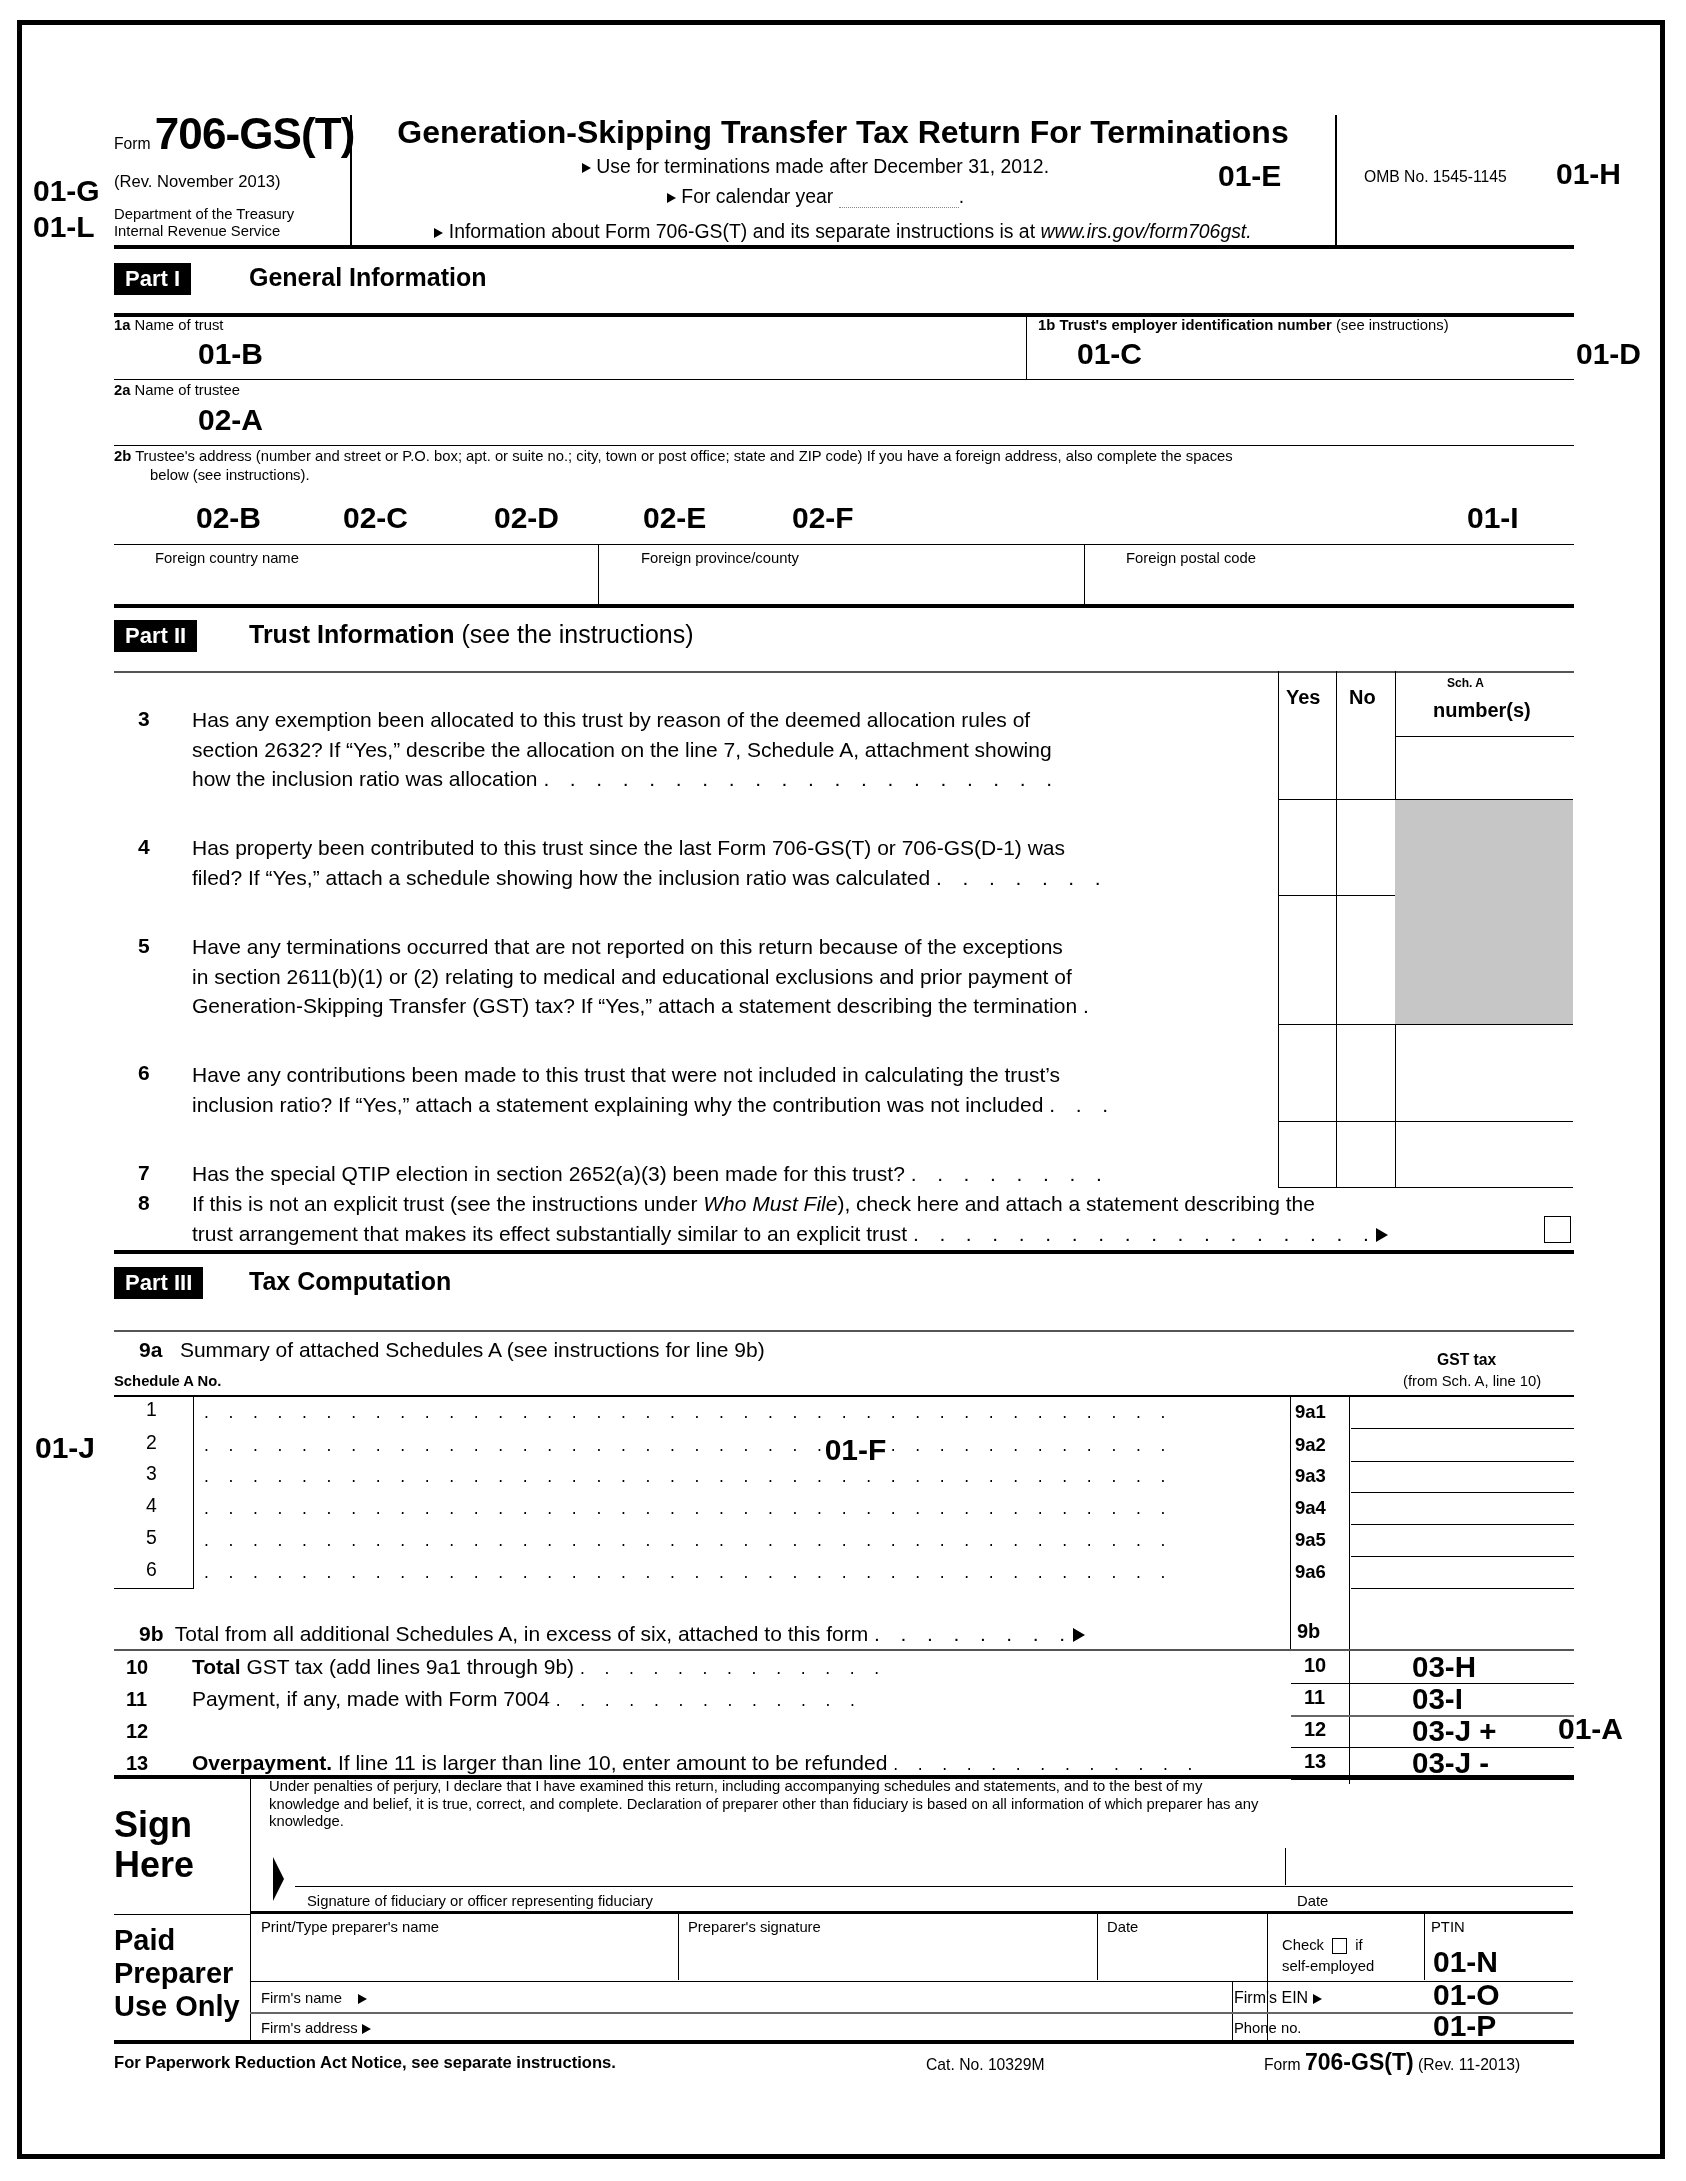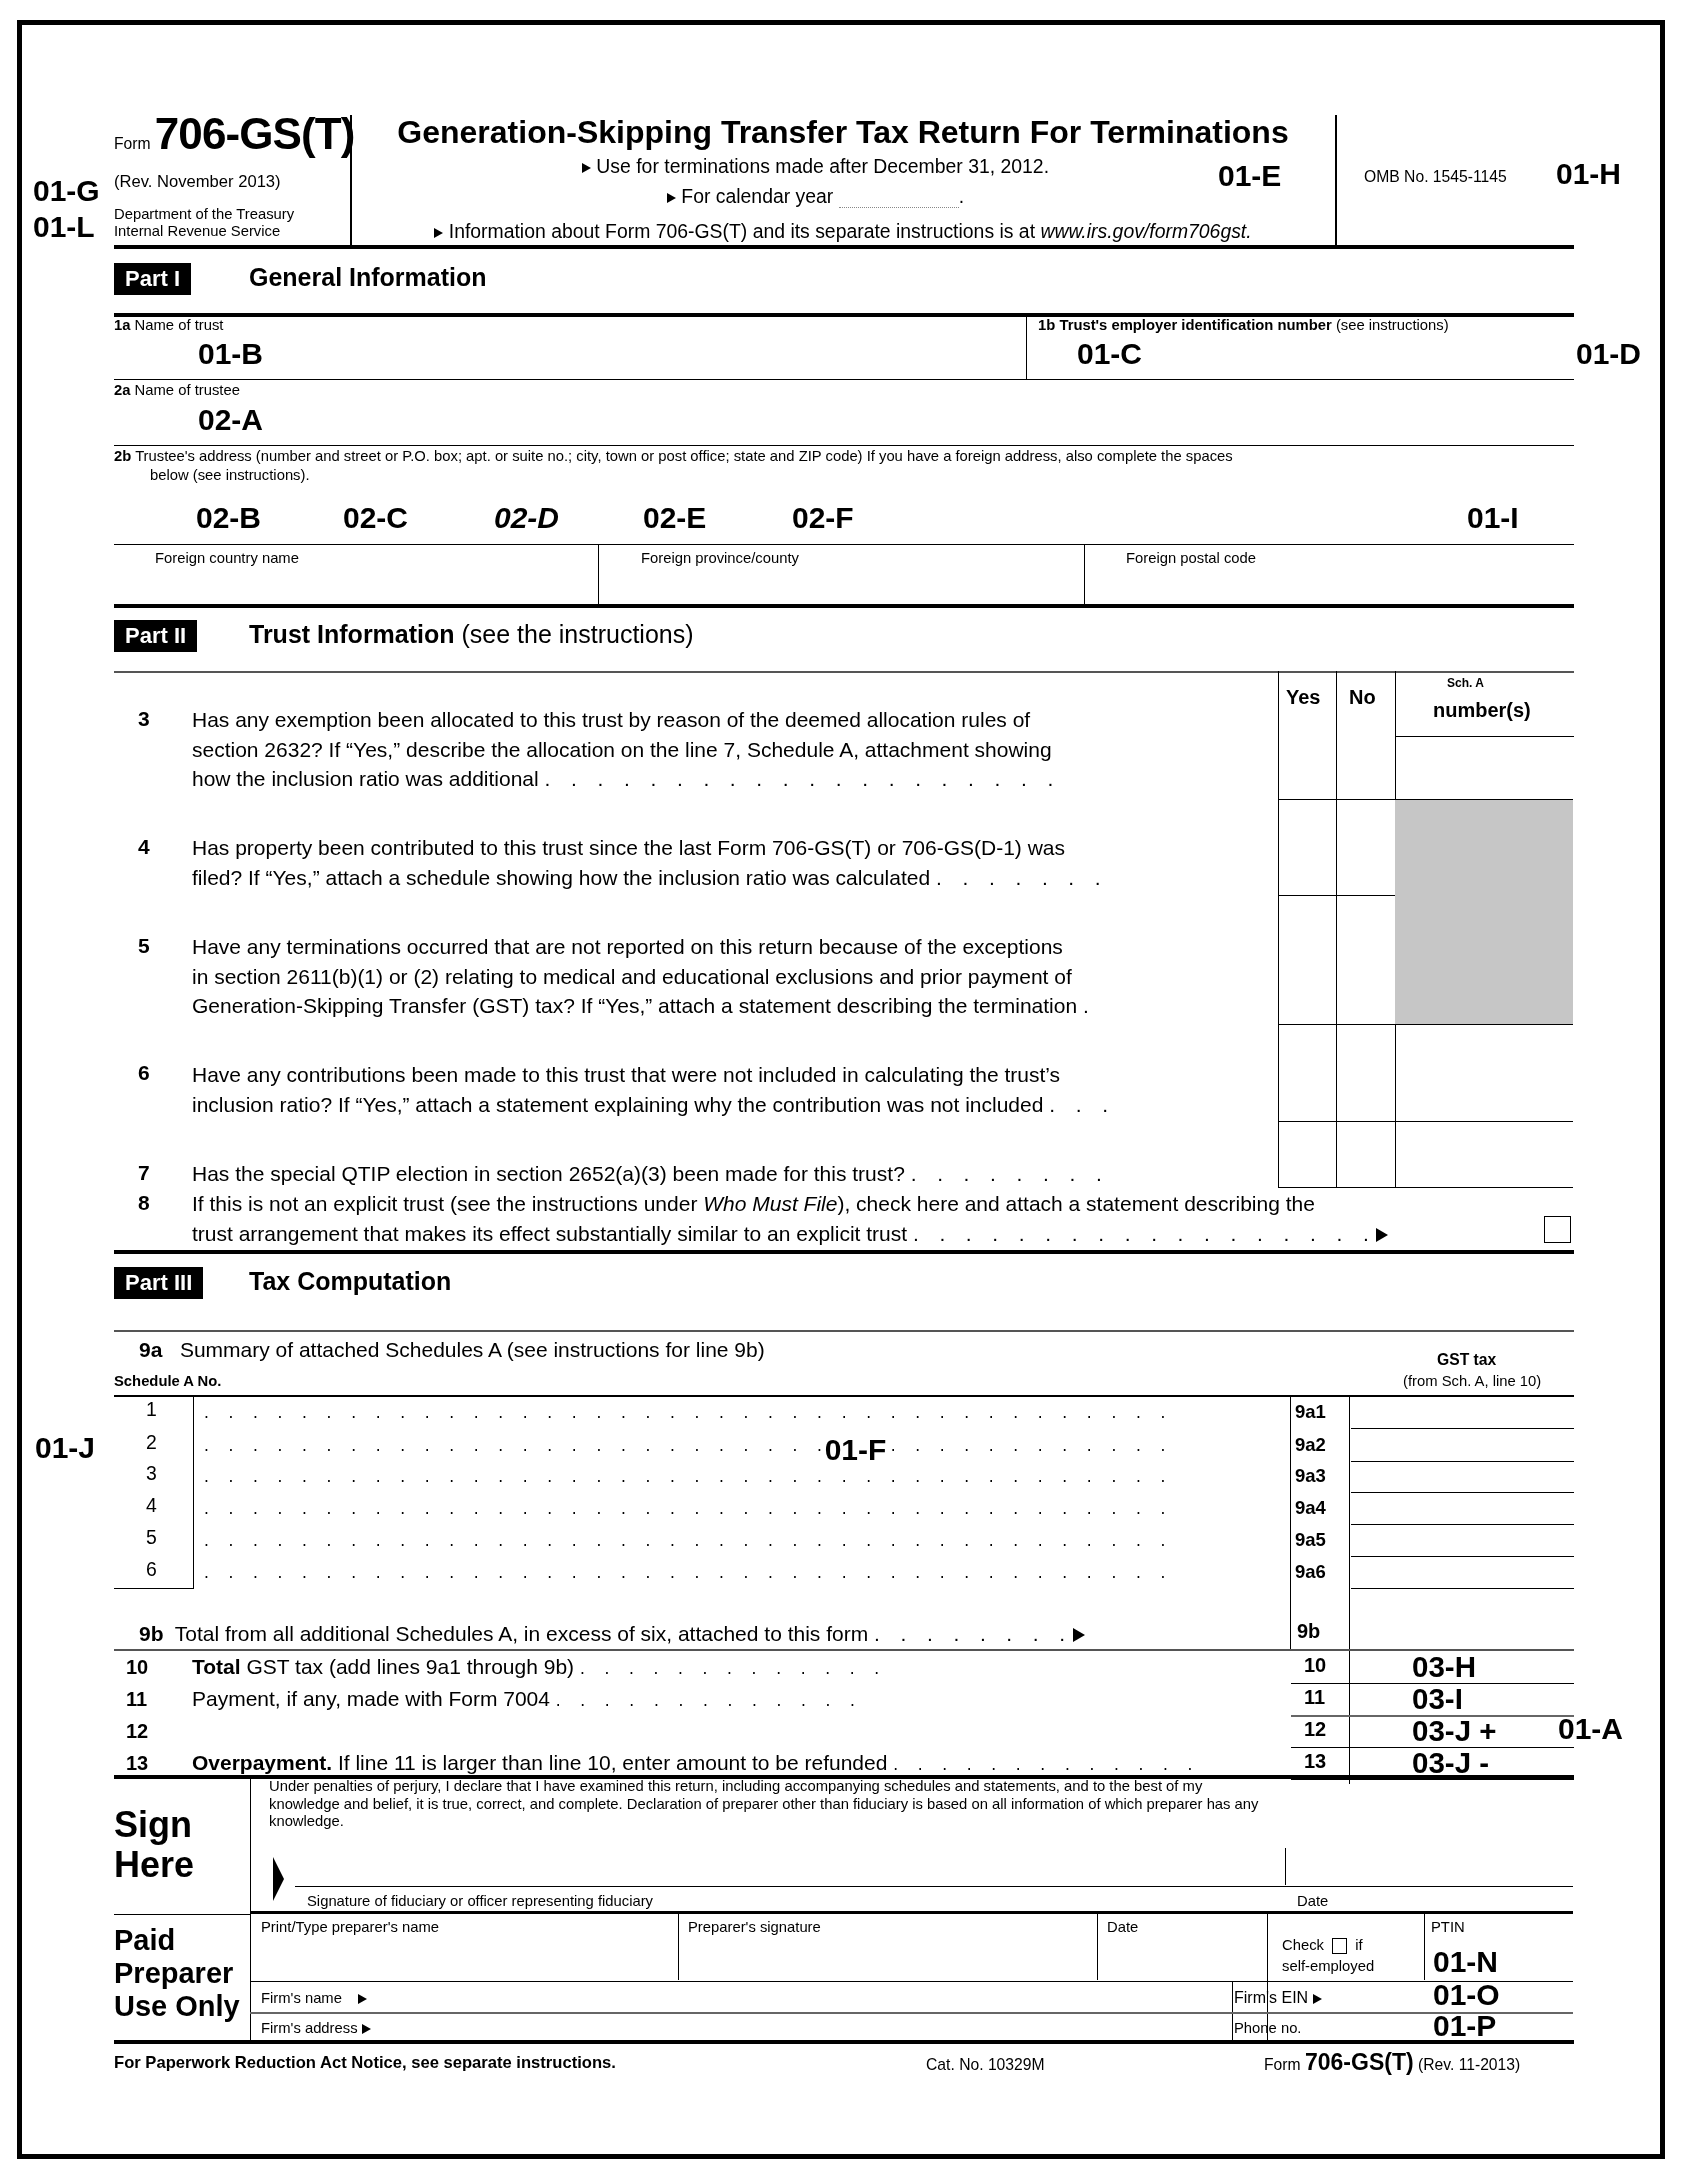--- a/index.html
+++ b/index.html
@@ -74,21 +74,21 @@
 <div class="hl" style="left:114px;top:379px;width:1460px;"></div>
 <div class="lbl" style="left:114px;top:381px;font-size:14.8px;"><b>2a</b> <span>Name of trustee</span></div>
 <div class="ann" style="left:198px;top:403px;">02-A</div>
 
 <div class="hl" style="left:114px;top:445px;width:1460px;"></div>
 <div class="lbl" style="left:114px;top:447px;font-size:14.8px;"><b>2b</b> <span>Trustee's address (number and street or P.O. box; apt. or suite no.; city, town or post office; state and ZIP code) If you have a foreign address, also complete the spaces</span></div>
 <div class="lbl" style="left:150px;top:466px;font-size:14.8px;">below (see instructions).</div>
 
 <div class="ann" style="left:196px;top:501px;">02-B</div>
 <div class="ann" style="left:343px;top:501px;">02-C</div>
-<div class="ann" style="left:494px;top:501px;font-style:italic;">02-D</div>
+<div class="ann" style="left:494px;top:501px;">02-D</div>
 <div class="ann" style="left:643px;top:501px;">02-E</div>
 <div class="ann" style="left:792px;top:501px;">02-F</div>
 <div class="ann" style="left:1467px;top:501px;">01-I</div>
 
 <div class="hl" style="left:114px;top:544px;width:1460px;"></div>
 <div class="lbl" style="left:155px;top:549px;font-size:14.8px;">Foreign country name</div>
 <div class="vl" style="left:598px;top:544px;height:62px;"></div>
 <div class="lbl" style="left:641px;top:549px;font-size:14.8px;">Foreign province/county</div>
 <div class="vl" style="left:1084px;top:544px;height:62px;"></div>
 <div class="lbl" style="left:1126px;top:549px;font-size:14.8px;">Foreign postal code</div>
@@ -130,21 +130,21 @@
 <div class="abs" style="left:1337px;top:1025px;width:56px;height:95px;"></div>
 <div class="abs" style="left:1395px;top:1025px;width:178px;height:95px;"></div>
 <div class="abs" style="left:1279px;top:1122px;width:56px;height:64px;"></div>
 <div class="abs" style="left:1337px;top:1122px;width:56px;height:64px;"></div>
 <div class="abs" style="left:1395px;top:1122px;width:178px;height:64px;"></div>
 
 <div class="qnum" style="left:138px;top:707px;">3</div>
 <div class="q just" style="left:192px;top:705px;width:1075px;">
   <div>Has any exemption been allocated to this trust by reason of the deemed allocation rules of</div>
   <div>section 2632? If “Yes,” describe the allocation on the line 7, Schedule A, attachment showing</div>
-  <div><span>how the inclusion ratio was additional</span> <span class="dots">. . . . . . . . . . . . . . . . . . . .</span></div>
+  <div><span>how the inclusion ratio was allocation</span> <span class="dots">. . . . . . . . . . . . . . . . . . . .</span></div>
 </div>
 
 <div class="qnum" style="left:138px;top:835px;">4</div>
 <div class="q just" style="left:192px;top:833px;width:1075px;">
   <div>Has property been contributed to this trust since the last Form 706-GS(T) or 706-GS(D-1) was</div>
   <div><span>filed? If “Yes,” attach a schedule showing how the inclusion ratio was calculated</span> <span class="dots">. . . . . . .</span></div>
 </div>
 
 <div class="qnum" style="left:138px;top:934px;">5</div>
 <div class="q just" style="left:192px;top:932px;width:1075px;">

